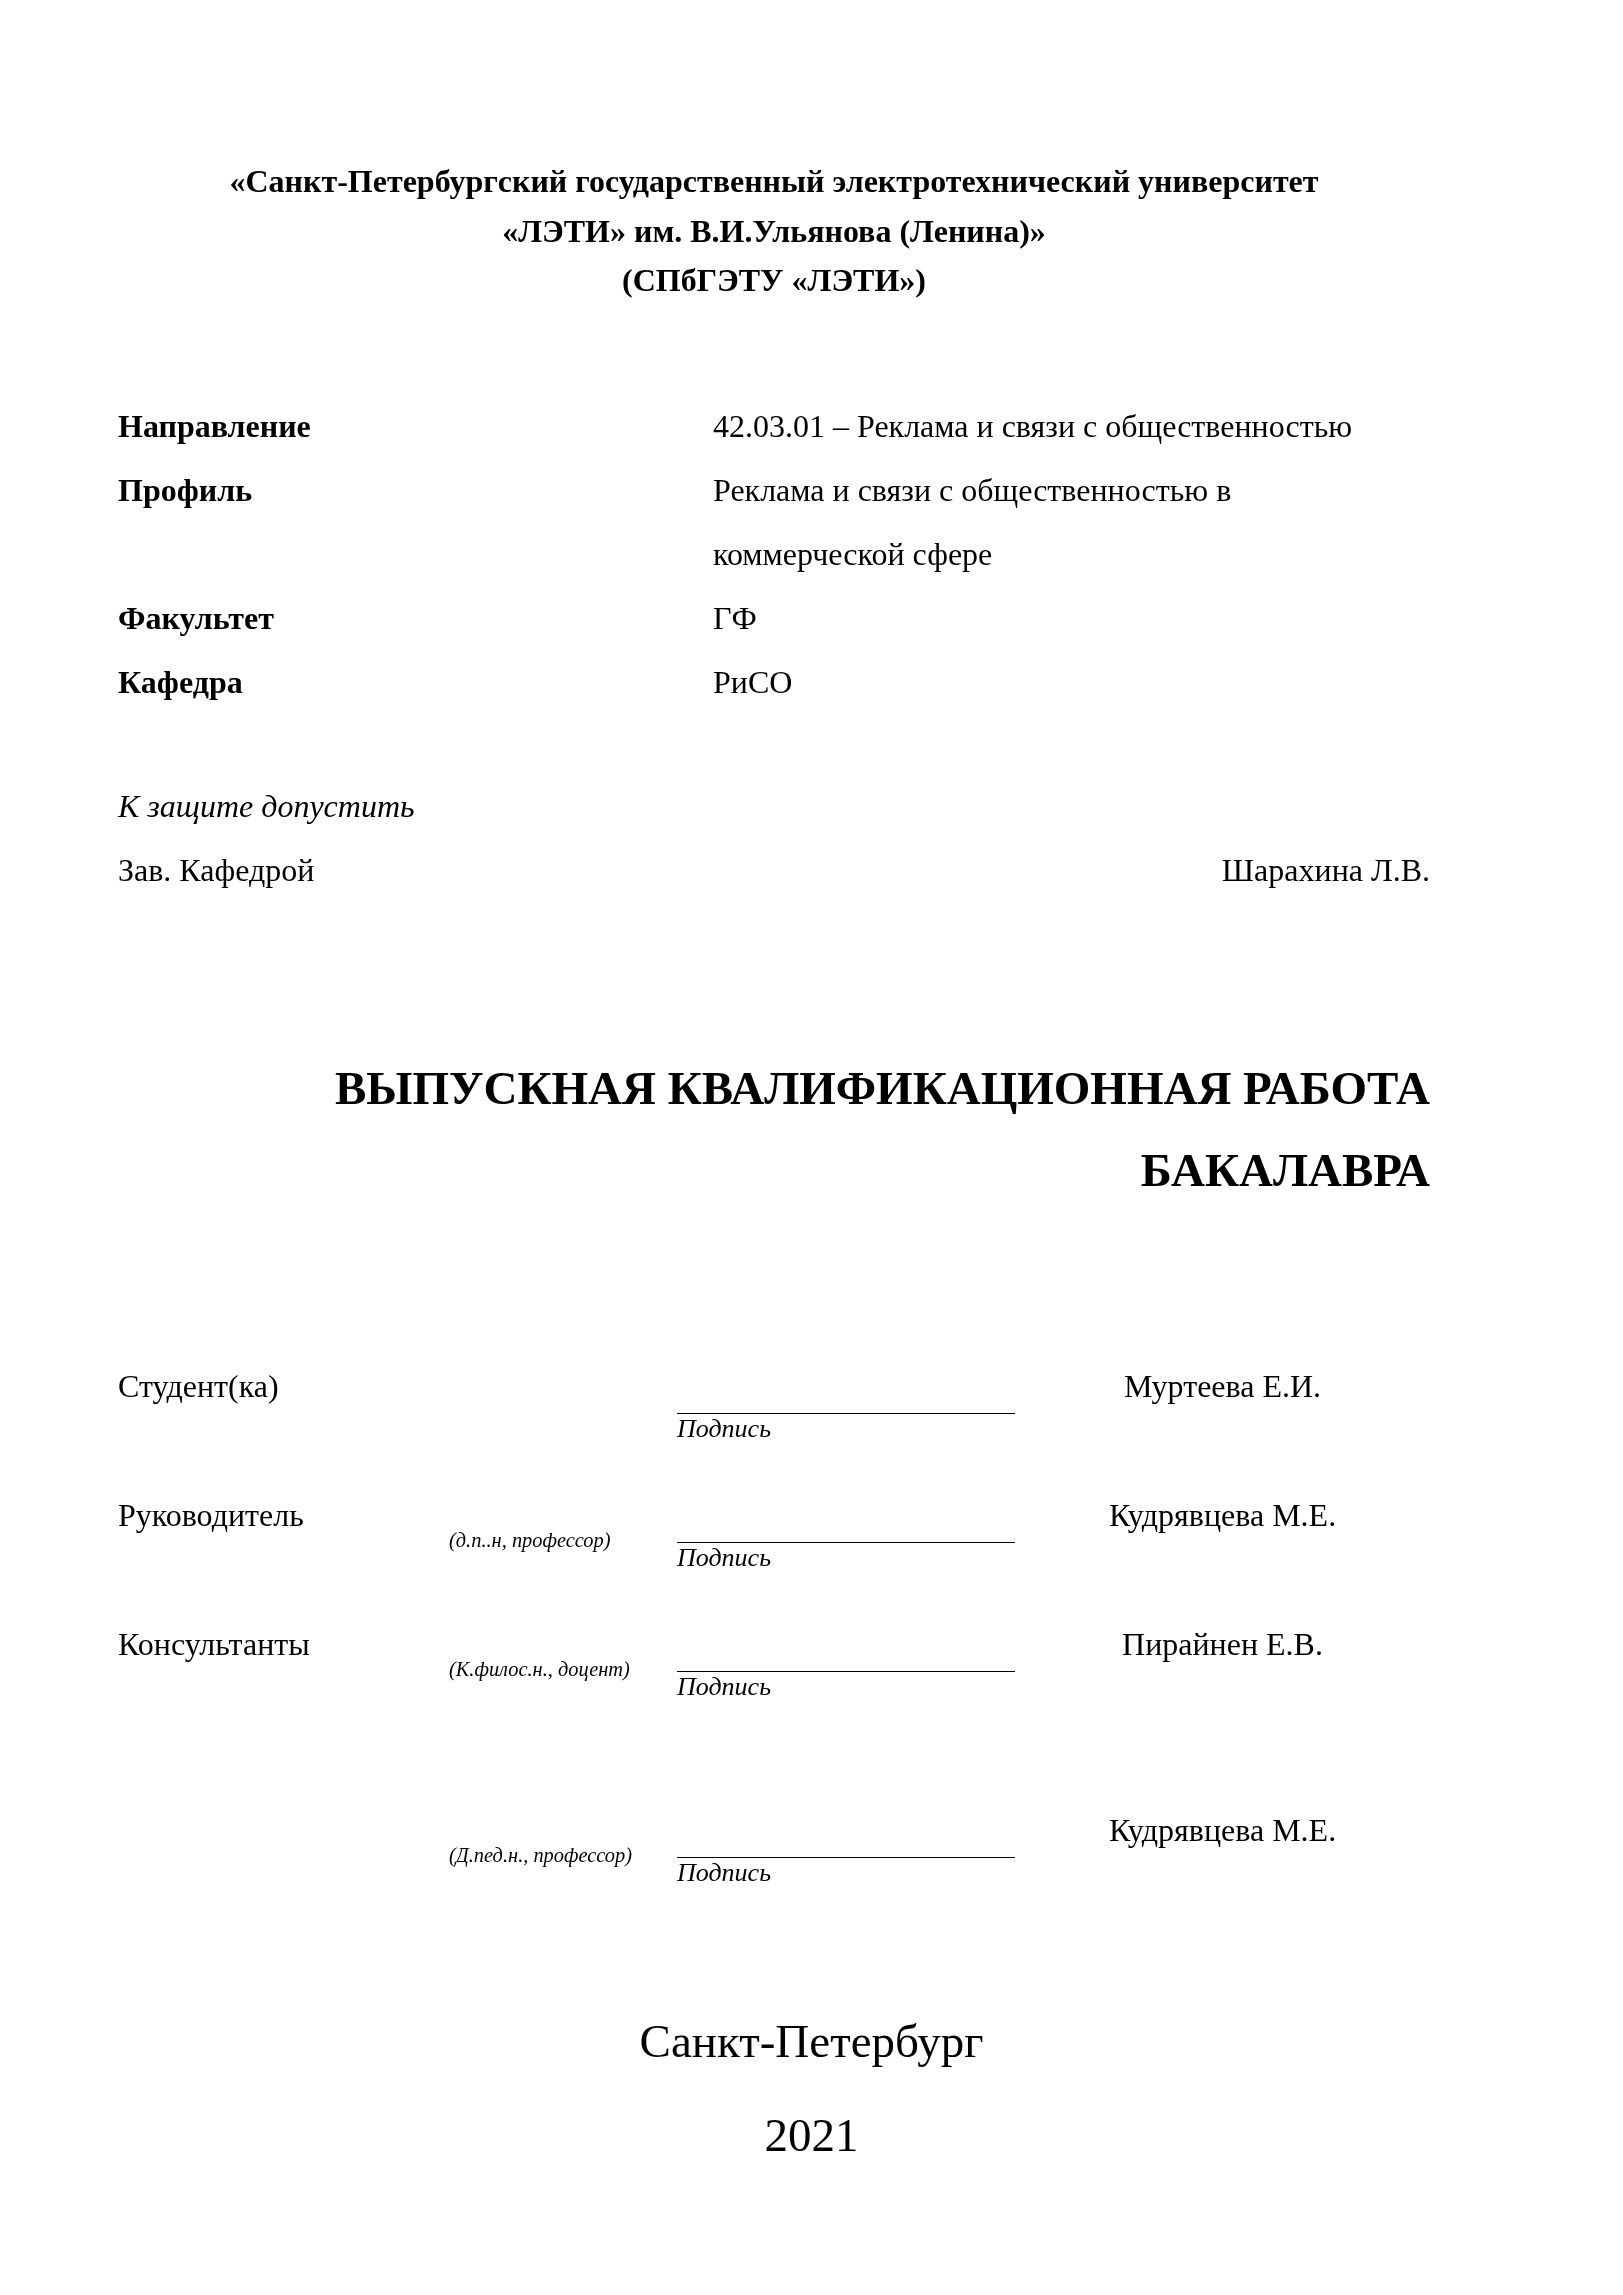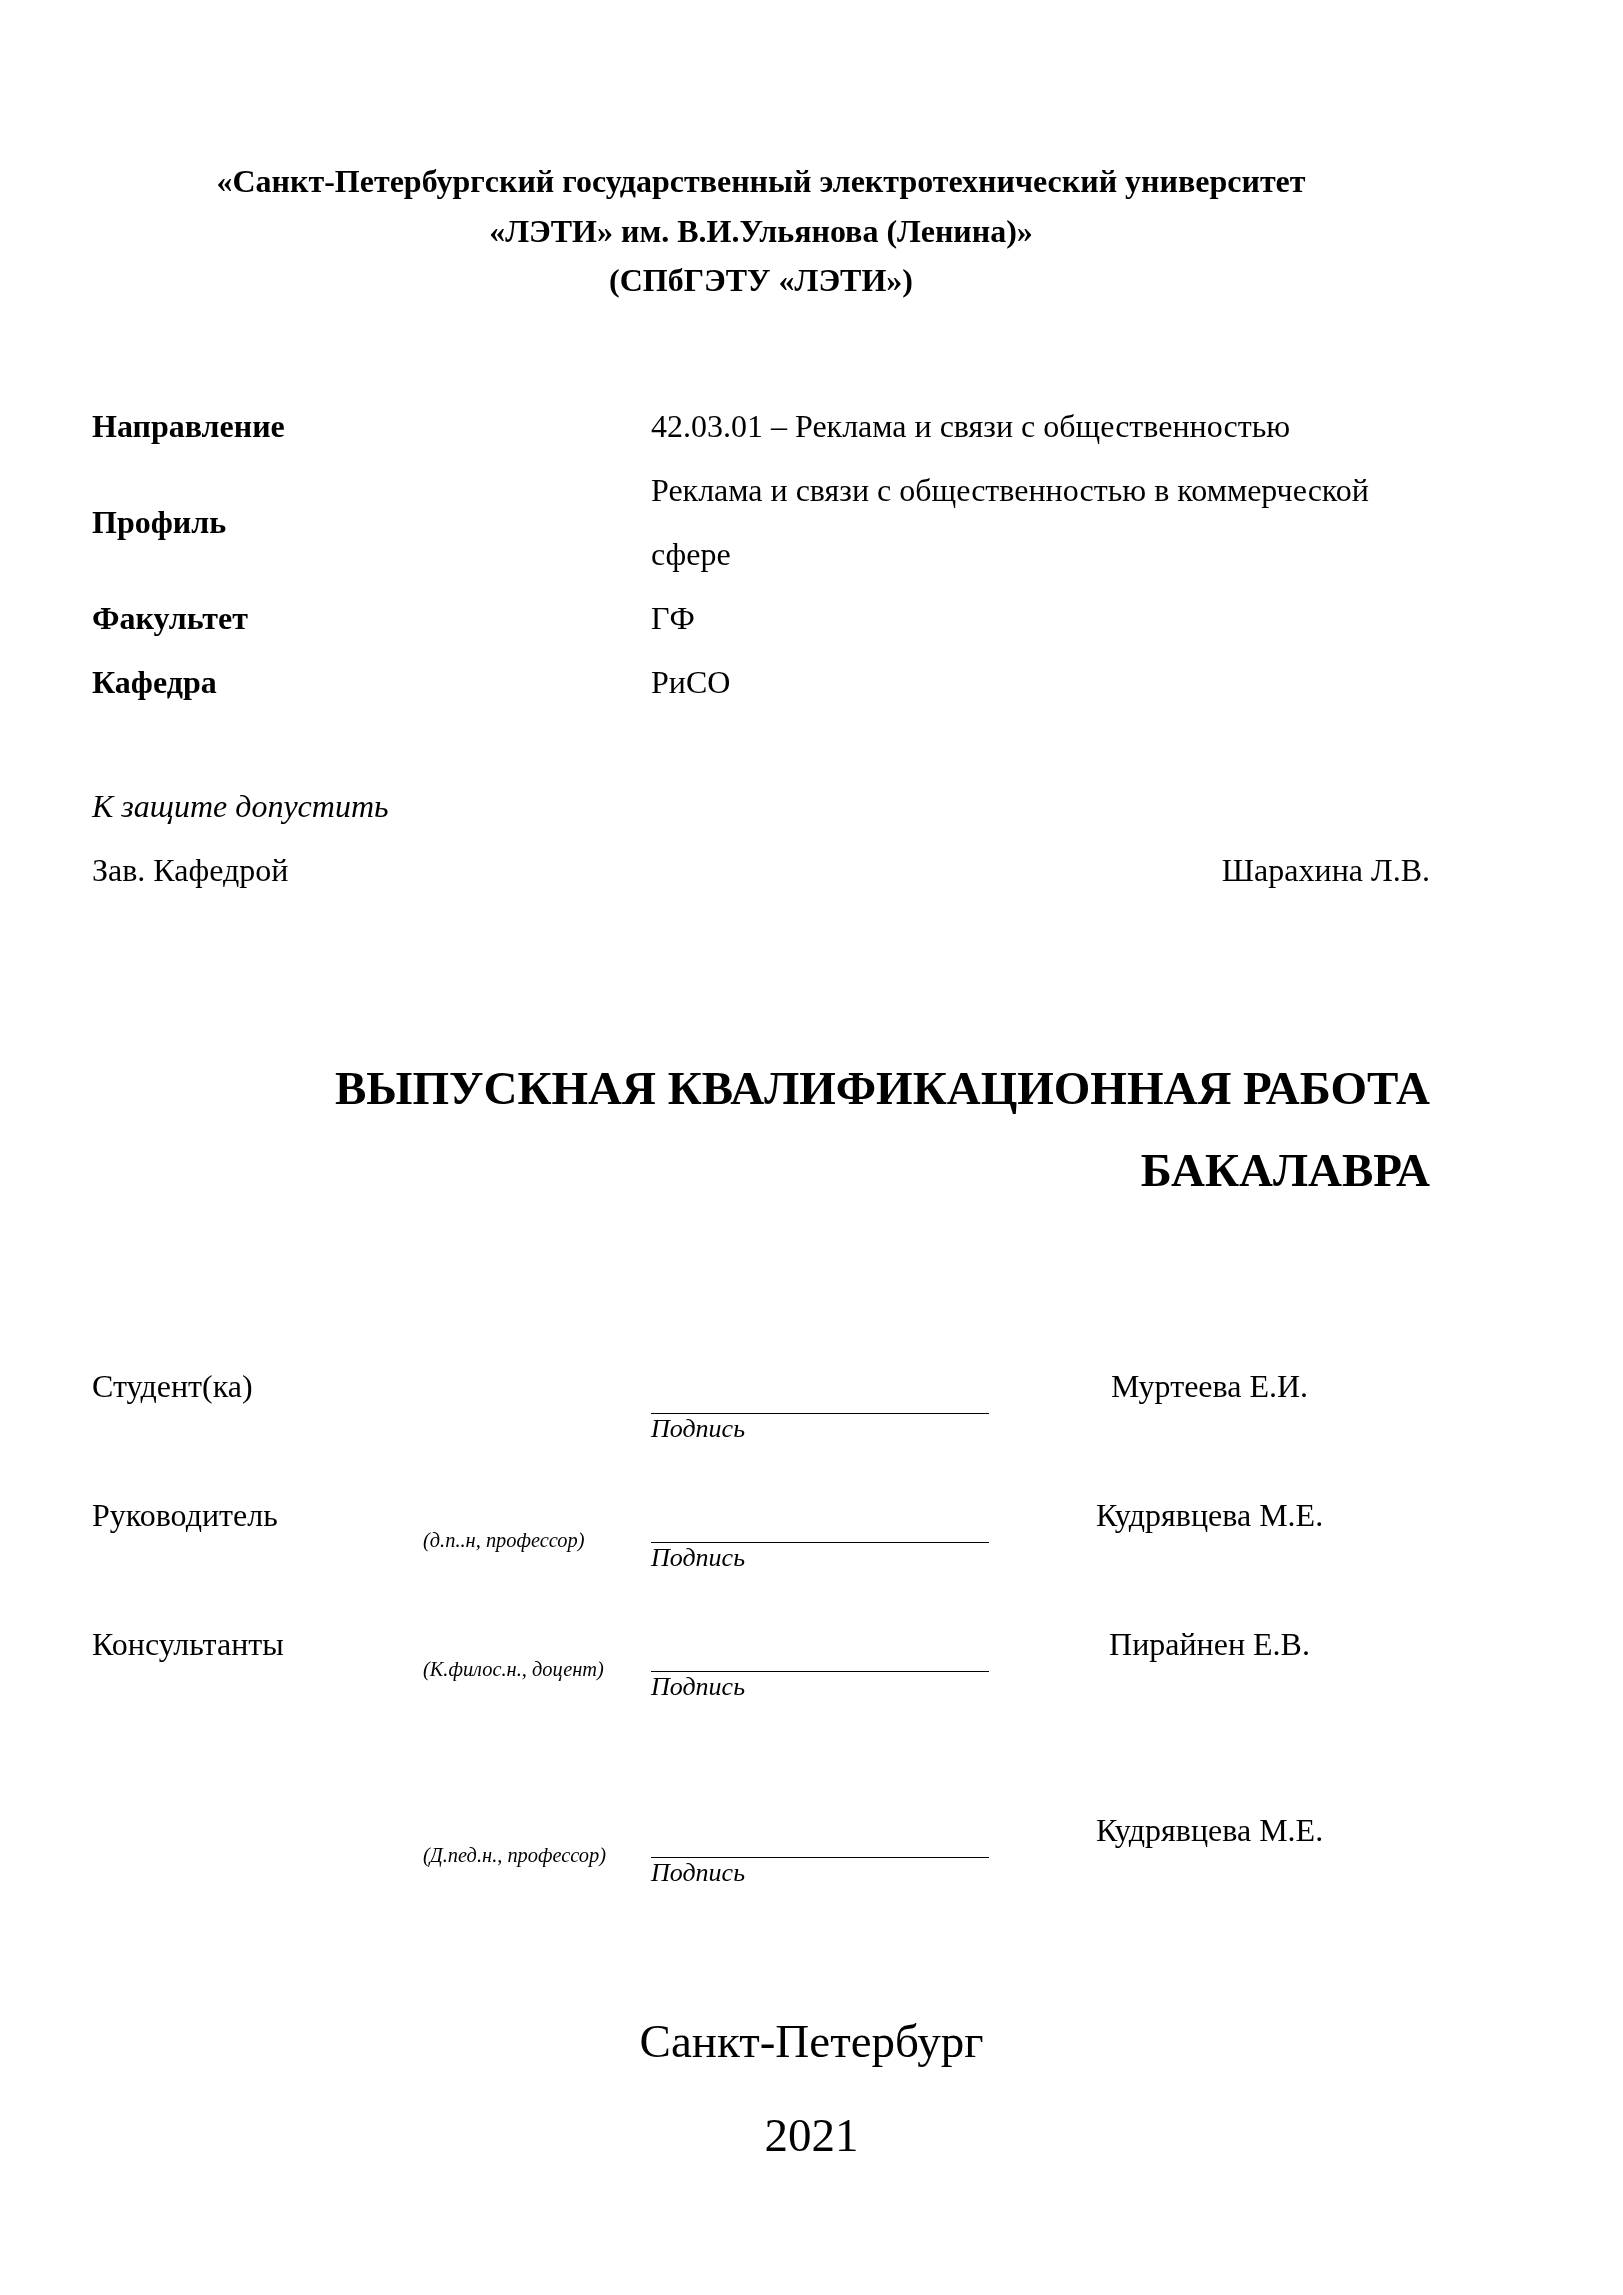--- a/index.html
+++ b/index.html
@@ -5,41 +5,42 @@
   * { margin: 0; padding: 0; box-sizing: border-box; }
   html, body {
     background: #ffffff;
     font-family: "Liberation Serif", "DejaVu Serif", serif;
     color: #000000;
   }
   .page {
     width: 1623px;
     height: 2178px;
     background: #ffffff;
-    padding: 157px 193px 0 92px;
+    padding: 157px 193px 0 118px;
     position: relative;
     overflow: hidden;
   }
 
   
   .header {
     text-align: center;
     font-weight: bold;
     font-size: 32px;
     line-height: 1.55;
   }
 
   
   .details {
     margin-top: 88px;
     font-size: 32px;
   }
   .detail-row {
     display: flex;
-    align-items: center;
+    align-items: flex-start;
+    gap: 36px;
   }
   .detail-label {
     font-weight: bold;
     width: 559px;
     flex: 0 0 559px;
     line-height: 2.0;
   }
   .detail-value {
     flex: 1 1 auto;
     line-height: 2.0;

